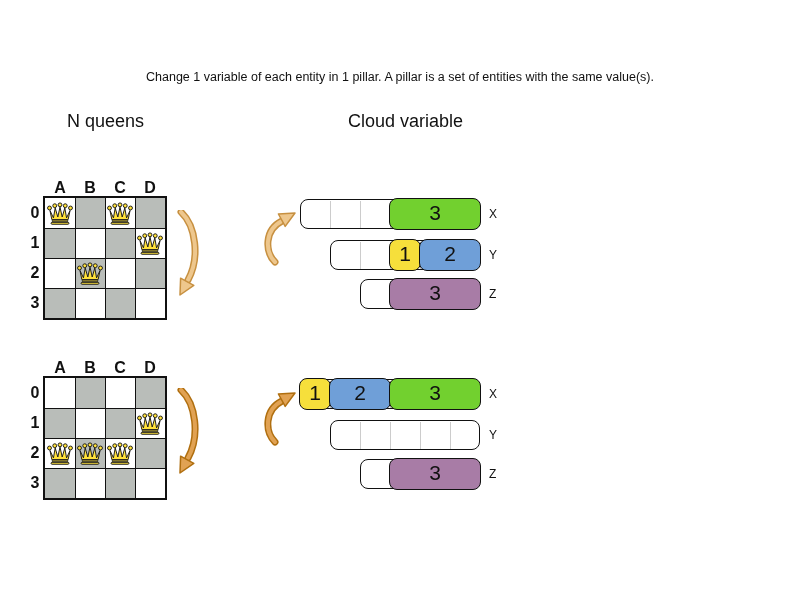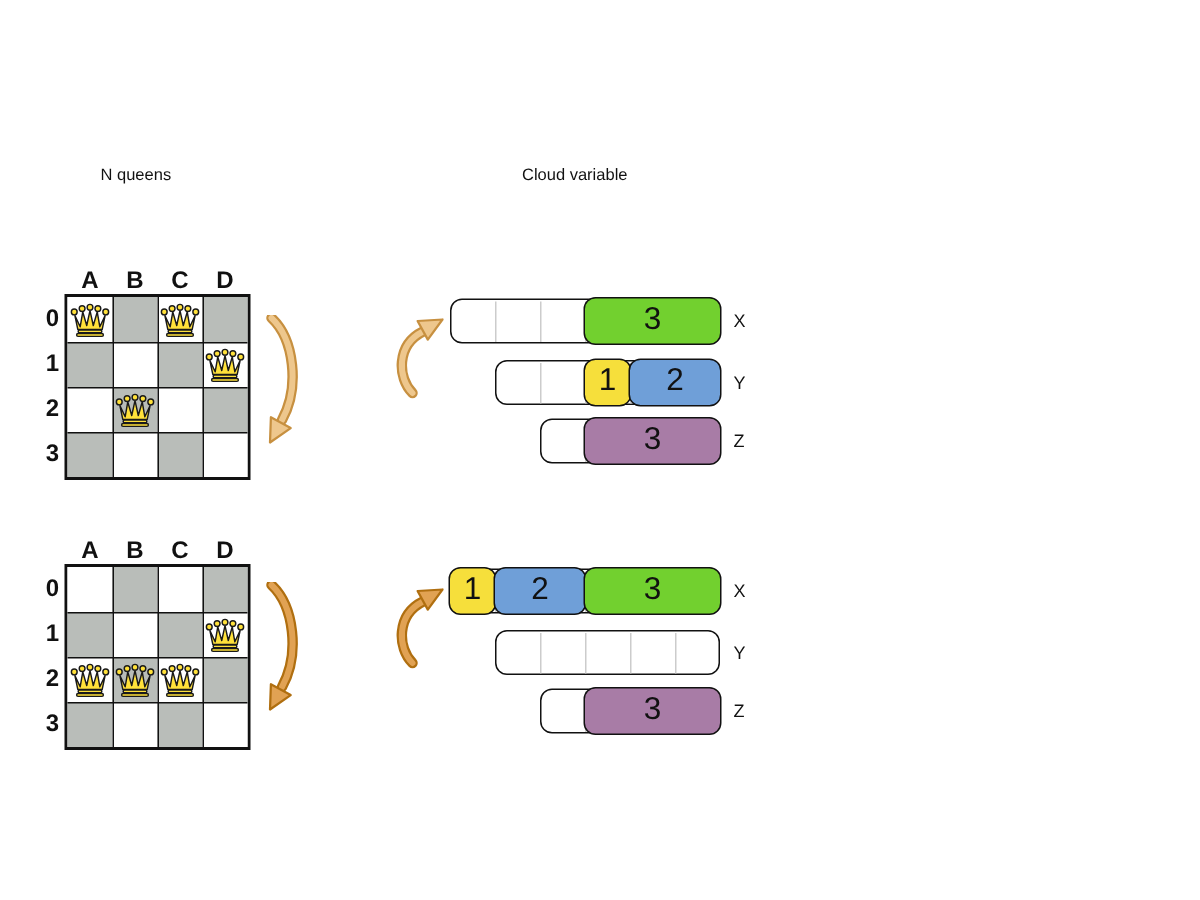--- a/index.html
+++ b/index.html
@@ -1,20 +1,20 @@
 <!DOCTYPE html>
 <html style="--p-board_dark_cell: #b9bdb9; --p-board_light_cell: #ffffff; --p-queen_gold: #ffe13a; --p-slot_divider: #cccccc; --p-process_1_yellow: #f6df3b; --p-process_2_blue: #6f9fd8; --p-process_3_green: #72d02f; --p-process_3_purple: #a87ca6; --p-arrow_tan_fill: #eec78d; --p-arrow_tan_stroke: #c79040; --p-arrow_orange_fill: #e1a253; --p-arrow_orange_stroke: #b06f10;"><head>
 <meta charset="utf-8">
 <style>
   html,body{margin:0;padding:0;background:#fff;}
   body{font-family:"Liberation Sans",sans-serif;color:#111;}
   .stage{position:relative;width:800px;height:600px;background:#fff;overflow:hidden;}
   .title{position:absolute;top:29px;left:0;width:100%;text-align:center;font-size:33px;letter-spacing:0.5px;}
   .subtitle{position:absolute;top:70px;left:0;width:100%;text-align:center;font-size:12.5px;}
-  .section-label{position:absolute;font-size:11px;}
+  .section-label{position:absolute;font-size:18px;}
   #label-nq{left:67px;top:111px;}
   #label-cb{left:348px;top:111px;}
 
   .board{position:absolute;left:28px;width:152px;height:142px;}
   .board .grid{position:absolute;left:15px;top:16px;width:124px;height:124px;border:2px solid #111;box-sizing:border-box;background:#fff;}
   .cell{position:absolute;width:30px;height:30px;}
   .gridline{position:absolute;background:#111;}
   .col-label{position:absolute;top:-1px;width:30px;height:16px;text-align:center;font-weight:bold;font-size:16px;}
   .row-label{position:absolute;left:0;width:14px;height:30px;line-height:30px;text-align:center;font-weight:bold;font-size:16px;}
   .queen{position:absolute;width:28px;height:25px;}
@@ -33,20 +33,21 @@
   .tan .inner{stroke:var(--p-arrow_tan_fill);}
   .tan .head{fill:var(--p-arrow_tan_fill);stroke:var(--p-arrow_tan_stroke);}
   .orange .outline{stroke:var(--p-arrow_orange_stroke);}
   .orange .inner{stroke:var(--p-arrow_orange_fill);}
   .orange .head{fill:var(--p-arrow_orange_fill);stroke:var(--p-arrow_orange_stroke);}
 </style>
 </head>
 <body>
 
 <div class="stage">
+  <div class="subtitle">Change 1 variable of each entity in 1 pillar. A pillar is a set of entities with the same value(s).</div>
   <div class="section-label" id="label-nq">N queens</div>
   <div class="section-label" id="label-cb">Cloud variable</div>
 
   <div id="board-before" class="board" style="top:180px;">
       <div class="col-label" style="left: 17px;">A</div>
       <div class="col-label" style="left: 47px;">B</div>
       <div class="col-label" style="left: 77px;">C</div>
       <div class="col-label" style="left: 107px;">D</div>
       <div class="row-label" style="top: 18px;">0</div>
       <div class="row-label" style="top: 48px;">1</div>

